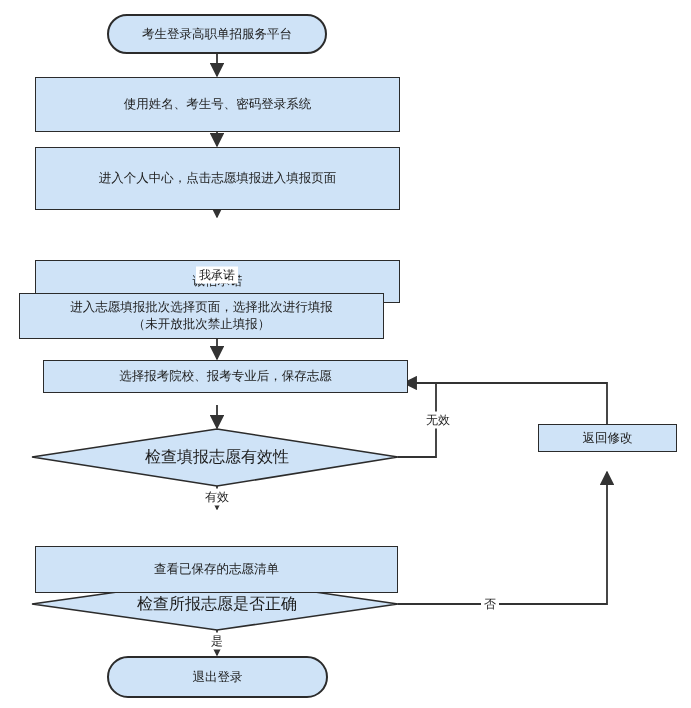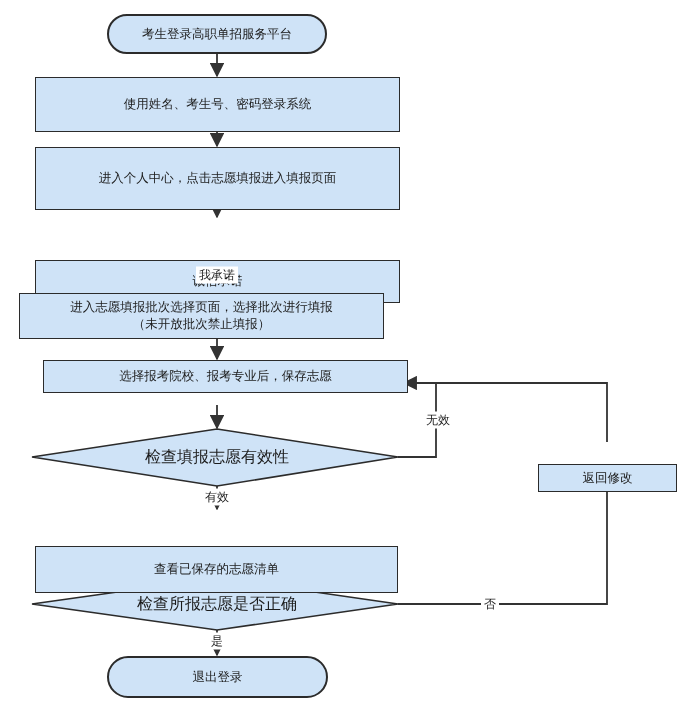--- a/index.html
+++ b/index.html
@@ -99,21 +99,21 @@
   </div>
 
   <div class="diamond-label" style="left:217px;top:604px;">
     <div>检查所报志愿是否正确</div>
   </div>
 
   <div class="node terminator" style="left:107px;top:656px;width:221px;height:42px;">
     <span>退出登录</span>
   </div>
 
-  <div class="node" style="left:538px;top:464px;width:139px;height:28px;">
+  <div class="node" style="left:538px;top:424px;width:139px;height:28px;">
     <span>返回修改</span>
   </div>
 
   <div class="edge-label" style="left:217px;top:275px;">我承诺</div>
   <div class="edge-label" style="left:217px;top:497px;">有效</div>
   <div class="edge-label" style="left:438px;top:420px;">无效</div>
   <div class="edge-label" style="left:217px;top:641px;">是</div>
   <div class="edge-label" style="left:490px;top:604px;">否</div>
 
 </div>

